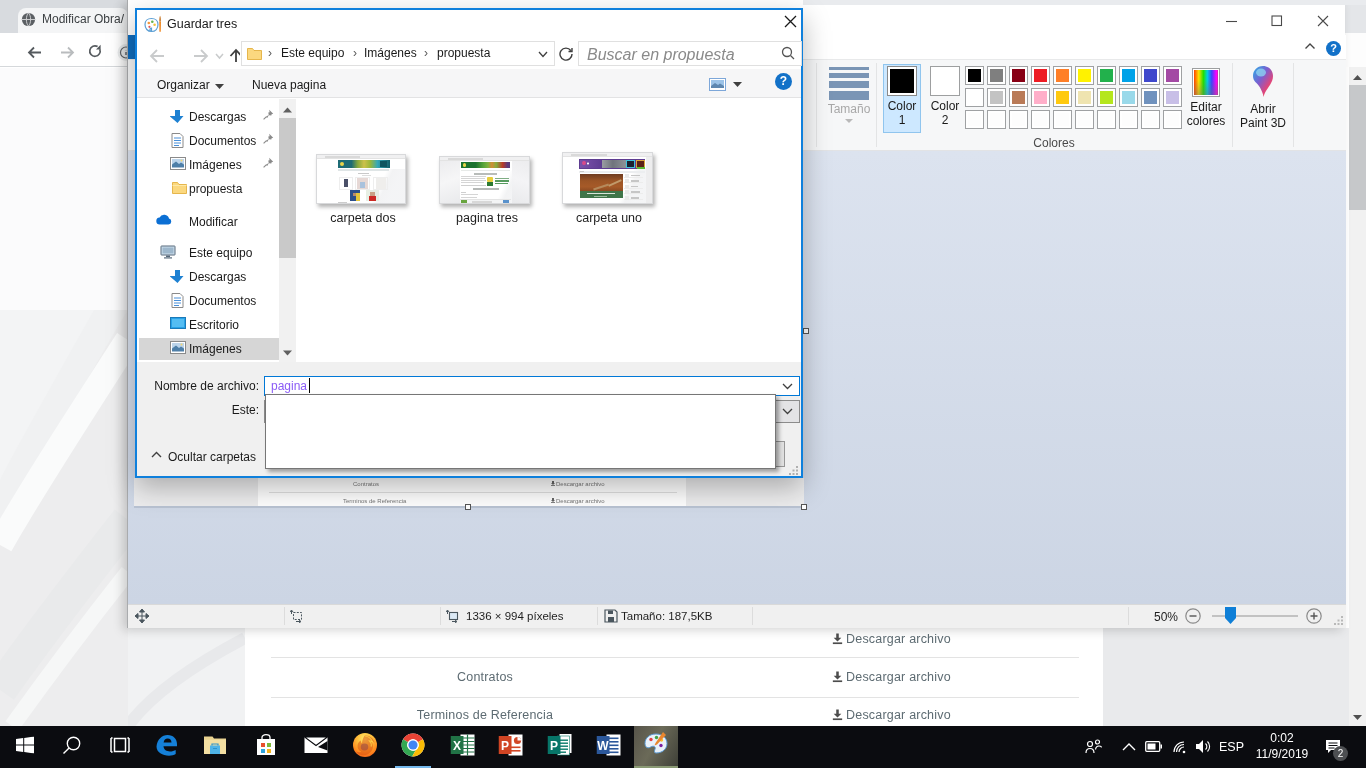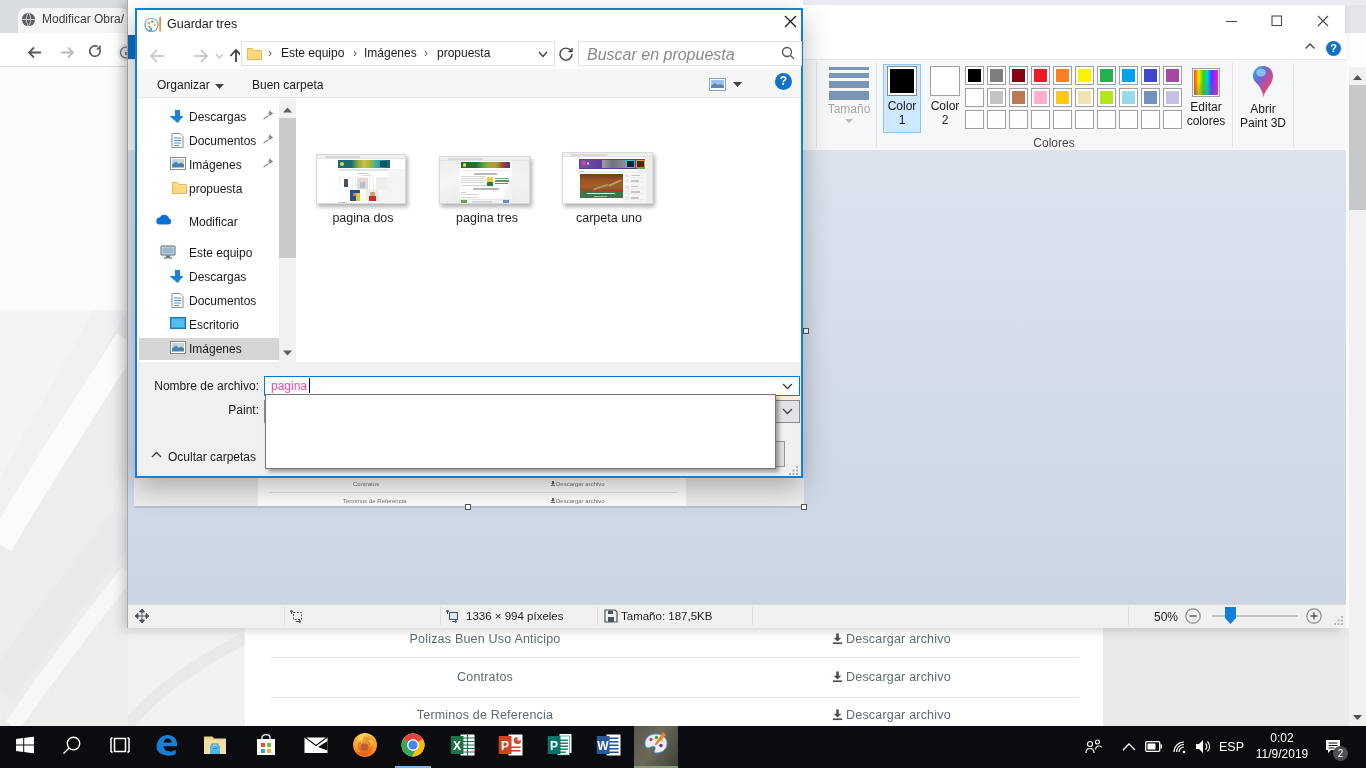--- a/index.html
+++ b/index.html
@@ -38,21 +38,20 @@
     <path d="M128 262 C90 310 45 370 12 416" fill="none" stroke="#f6f7f7" stroke-width="16"></path>
   </svg>
 
   <svg class="abs" style="left:128px;top:628px;" width="117" height="98" viewBox="0 0 117 98">
     <rect width="117" height="98" fill="#f1f2f3"></rect>
     <path d="M117 10 C60 40 20 70 0 98" fill="none" stroke="#e8e9eb" stroke-width="12"></path>
   </svg>
   <div class="abs" style="left:245px;top:628px;width:858px;height:98px;background:#ffffff;"></div>
   <div class="abs" style="left:1103px;top:628px;width:246px;height:98px;background:#e9eaec;"></div>
   <div id="webrows" class="abs" style="left:245px;top:628px;width:858px;height:98px;font-size:12.5px;color:#5d6b72;letter-spacing:0.2px;">
-    <div class="abs" style="left:0;top:4px;width:480px;text-align:center;">Polizas Buen Uso Anticipo</div>
     <div class="abs" style="left:26px;top:29px;width:808px;height:1px;background:#e3e3e3;"></div>
     <div class="abs" style="left:0;top:42px;width:480px;text-align:center;">Contratos</div>
     <div class="abs" style="left:26px;top:69px;width:808px;height:1px;background:#e3e3e3;"></div>
     <div class="abs" style="left:0;top:80px;width:480px;text-align:center;">Terminos de Referencia</div>
   <div class="abs" style="left:587px;top:4px;"><svg width="11" height="12" viewBox="0 0 13 13" style="vertical-align:-2px;margin-right:3px;">
           <path d="M5 0h3v5h3L6.5 9.5 2 5h3z" fill="#4d4d4d"></path>
           <path d="M1 10.5h11v2H1z" fill="#4d4d4d"></path>
         </svg>Descargar archivo</div>
       <div class="abs" style="left:587px;top:42px;"><svg width="11" height="12" viewBox="0 0 13 13" style="vertical-align:-2px;margin-right:3px;">
           <path d="M5 0h3v5h3L6.5 9.5 2 5h3z" fill="#4d4d4d"></path>
@@ -345,21 +344,21 @@
     <svg class="abs" style="left:644px;top:36px;" width="14" height="14" viewBox="0 0 14 14">
       <circle cx="6" cy="6" r="4.5" fill="none" stroke="#555" stroke-width="1.3"></circle>
         <path d="M9.5 9.5L13 13" stroke="#555" stroke-width="1.3"></path>
     </svg>
 
     <div class="abs" style="left:0;top:59px;width:664px;height:29px;background:#f6f6f7;border-bottom:1px solid #e3e3e4;"></div>
     <div class="abs" style="left:20px;top:68px;font-size:12px;color:#1a1a1a;">Organizar</div>
     <svg class="abs" style="left:78px;top:74px;" width="9" height="6" viewBox="0 0 9 6">
         <path d="M0 0l4.5 5L9 0z" fill="#404040"></path>
       </svg>
-    <div class="abs" style="left:115px;top:68px;font-size:12px;color:#1a1a1a;">Buen carpeta</div>
+    <div class="abs" style="left:115px;top:68px;font-size:12px;color:#1a1a1a;">Nueva pagina</div>
     <svg class="abs" style="left:572px;top:68px;" width="17" height="13" viewBox="0 0 17 13">
       <rect x="0.5" y="0.5" width="16" height="12" fill="#fff" stroke="#7da7d9"></rect>
         <rect x="2" y="2" width="13" height="6" fill="#9cc3e8"></rect>
         <path d="M2 8l4-3 3 2 2-1.5 4 2.5v2H2z" fill="#5e87b0"></path>
     </svg>
     <svg class="abs" style="left:596px;top:72px;" width="9" height="6" viewBox="0 0 9 6">
         <path d="M0 0l4.5 5L9 0z" fill="#404040"></path>
       </svg>
     <div class="abs" style="left:638px;top:63px;width:17px;height:17px;border-radius:50%;background:#1271c8;color:#fff;font-size:12px;font-weight:bold;text-align:center;line-height:17px;">?</div>
 
@@ -461,21 +460,21 @@
           <div class="abs" style="left:59px;top:23.5px;width:10px;height:10.5px;background:#efeeec;"></div>
           <div class="abs" style="left:33.5px;top:35.5px;width:10px;height:10.5px;background:#2c4f8a;"></div>
           <div class="abs" style="left:39px;top:38px;width:4.5px;height:8px;background:#e3c63c;"></div>
           <div class="abs" style="left:36px;top:38.5px;width:3.5px;height:3px;background:#b98a6a;"></div>
           <div class="abs" style="left:49px;top:35.5px;width:13px;height:10.5px;background:#e7efe4;"></div>
           <div class="abs" style="left:53px;top:37px;width:5px;height:4px;background:#c9a285;"></div>
           <div class="abs" style="left:52px;top:41px;width:7.5px;height:5px;background:#cc2a24;"></div>
           <div class="abs" style="left:48px;top:48px;width:13px;height:2px;background:#5cb832;"></div>
           <div class="abs" style="left:21px;top:47px;width:9px;height:1.5px;background:#cccccc;"></div>
         </div>
-        <div class="abs" style="left:159px;top:201px;width:134px;text-align:center;font-size:12.5px;color:#1e1e1e;">pagina dos</div>
+        <div class="abs" style="left:159px;top:201px;width:134px;text-align:center;font-size:12.5px;color:#1e1e1e;">carpeta dos</div>
         <div class="abs" style="left:301.5px;top:145.5px;width:91px;height:48px;background:#fff;border:1px solid #d8d9db;box-shadow:2px 3px 4px rgba(0,0,0,0.3);overflow:hidden;">
           <div class="abs" style="left:0;top:0;width:100%;height:4px;background:#f0f0f1;border-bottom:1px solid #e3e3e3;"></div>
           <div class="abs" style="left:8px;top:1px;width:40%;height:2px;background:#d9d9d9;"></div>
           <div class="abs" style="right:0;bottom:0;width:55%;height:70%;background:linear-gradient(115deg,rgba(255,255,255,0) 48%,rgba(213,215,219,0.30) 58%,rgba(240,241,243,0.75) 72%);"></div>
           <div class="abs" style="left:0;top:4px;width:20px;height:44px;background:linear-gradient(160deg,#ececee,#f6f6f7 45%,#e8e9eb);"></div>
           <div class="abs" style="left:72px;top:4px;width:19px;height:44px;background:linear-gradient(200deg,#ececee,#f4f4f6 45%,#e8e9eb);"></div>
           <div class="abs" style="left:21px;top:5.5px;width:49px;height:6px;background:linear-gradient(90deg,#1c7230 0%,#1c7230 30%,#55a33a 45%,#7db33f 55%,#d28c35 63%,#84ad3d 72%,#b93a28 85%,#5d3b7a 95%);"></div>
           <div class="abs" style="left:23px;top:6.5px;width:3.5px;height:3.5px;border-radius:50%;background:#e8d44a;"></div>
           <div class="abs" style="left:21px;top:13px;width:49px;height:1.5px;background:#e7eae8;"></div>
           <div class="abs" style="left:34px;top:16.5px;width:23px;height:1.5px;background:#b8bcb9;"></div>
@@ -539,31 +538,31 @@
         <div class="abs" style="left:487px;top:185.6px;width:19px;height:4.5px;border-bottom:1px solid #ececec;">
           <div class="abs" style="left:1px;top:0.5px;width:3.5px;height:3.5px;background:#e9e9e9;"></div>
           <div class="abs" style="left:6.5px;top:1.5px;width:8px;height:1.5px;background:#c6c6c6;"></div>
         </div>
         <div class="abs" style="left:405px;top:200.5px;width:134px;text-align:center;font-size:12.5px;color:#1e1e1e;">carpeta uno</div>
       </div>
 
     <div class="abs" style="left:0;top:352px;width:664px;height:114px;background:#f0f0f0;"></div>
     <div class="abs" style="left:16px;top:369px;width:106px;text-align:right;font-size:12px;color:#1a1a1a;">Nombre de archivo:</div>
     <div class="abs" style="left:127px;top:366px;width:536px;height:20px;background:#fff;border:1px solid #0078d7;"></div>
-    <div class="abs" style="left:134px;top:369px;font-size:12px;color:#ec4899;">pagina</div>
+    <div class="abs" style="left:134px;top:369px;font-size:12px;color:#8b5cf6;">pagina</div>
     <div class="abs" style="left:172px;top:368px;width:1px;height:15px;background:#000;"></div>
     <svg class="abs" style="left:645px;top:373px;" width="11" height="7" viewBox="0 0 11 7">
         <path d="M1 1l4.5 4.5L10 1" fill="none" stroke="#404040" stroke-width="1.3"></path>
       </svg>
 
     <div class="abs" style="left:127px;top:390px;width:536px;height:23px;background:#e3e3e5;border:1px solid #8c8c8c;"></div>
     <svg class="abs" style="left:645px;top:398px;" width="11" height="7" viewBox="0 0 11 7">
         <path d="M1 1l4.5 4.5L10 1" fill="none" stroke="#404040" stroke-width="1.3"></path>
       </svg>
-    <div class="abs" style="left:58px;top:393px;width:64px;text-align:right;font-size:12px;color:#1a1a1a;">Paint:</div>
+    <div class="abs" style="left:58px;top:393px;width:64px;text-align:right;font-size:12px;color:#1a1a1a;">Este:</div>
 
     <div class="abs" style="left:638px;top:431px;width:10px;height:26px;background:#e1e1e1;border:1px solid #979797;border-left:none;"></div>
 
     <svg class="abs" style="left:14px;top:441px;" width="11" height="7" viewBox="0 0 11 7">
         <path d="M1 6l4.5-4.5L10 6" fill="none" stroke="#404040" stroke-width="1.4"></path>
       </svg>
     <div class="abs" style="left:31px;top:440px;font-size:12px;color:#1a1a1a;">Ocultar carpetas</div>
 
     <div class="abs" style="left:128px;top:384px;width:511px;height:75px;background:#fff;border:1px solid #767676;box-shadow:3px 3px 4px rgba(0,0,0,0.35);"></div>
 

